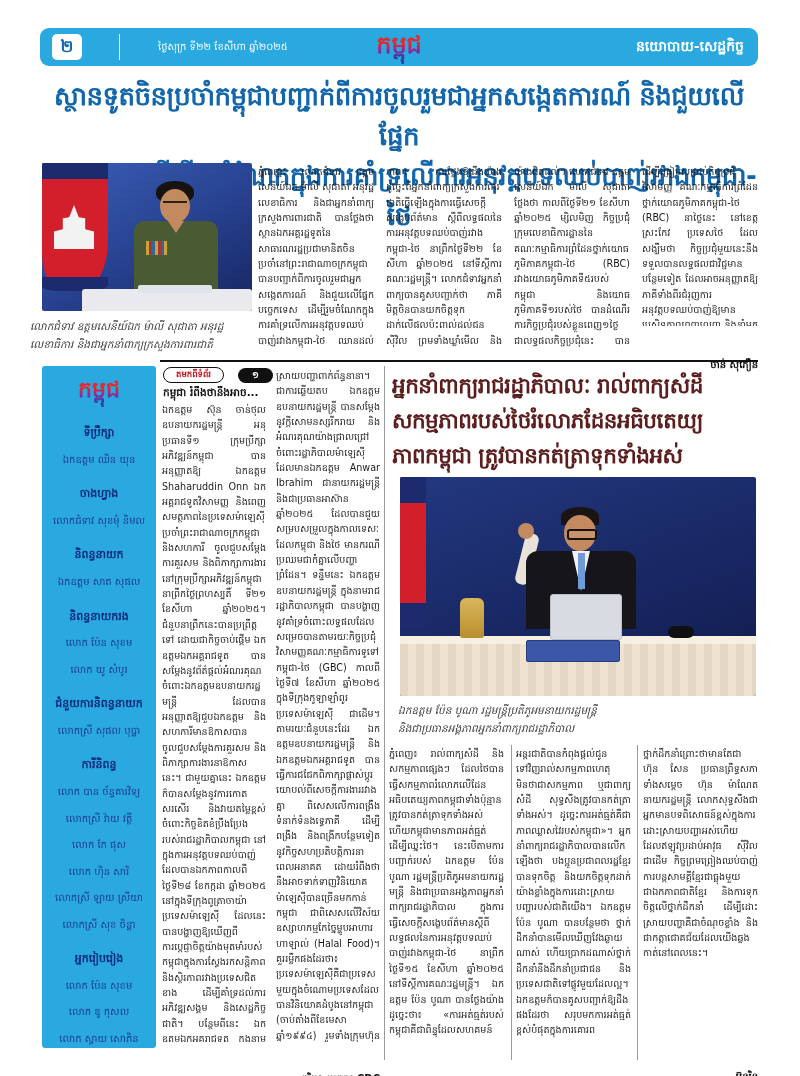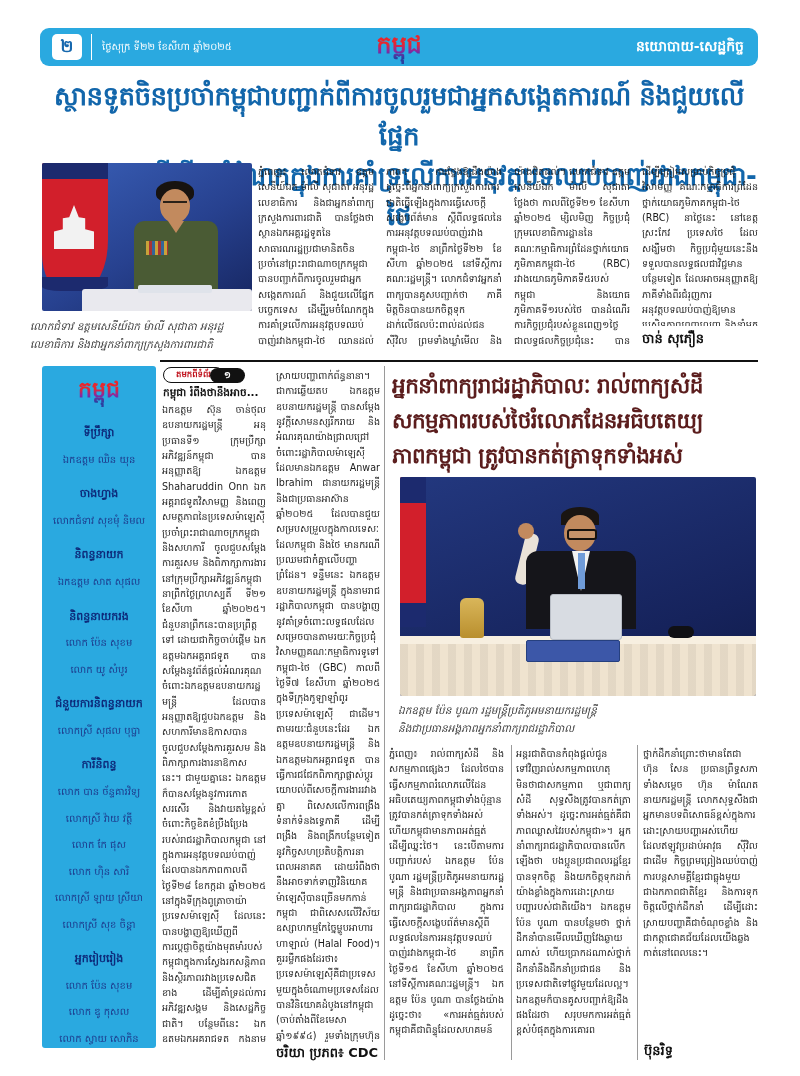--- a/index.html
+++ b/index.html
@@ -1,21 +1,21 @@
 <!DOCTYPE html>
 <html><head>
 <meta charset="utf-8">
 <style>
   html,body{margin:0;padding:0;}
   body{
     width:800px;height:1076px;position:relative;background:#ffffff;
     font-family:"DejaVu Sans","Liberation Sans",sans-serif;
     -webkit-font-smoothing:antialiased;overflow:hidden;
   }
-  .abs{position:absolute;}
+  .abs{position:absolute;gap:28px;}
 
   
   .header-bar{
     left:40px;top:28px;width:718px;height:38px;background:#2aa9e0;
     border-radius:9px;display:flex;align-items:center;
   }
   .pagenum-box{
     margin-left:12px;width:30px;height:26px;background:#ffffff;border-radius:5px;
     color:#1668ae;font-weight:bold;font-size:17px;display:flex;align-items:center;justify-content:center;
   }
@@ -78,21 +78,21 @@
   .p2-gold{position:absolute;left:60px;bottom:58px;width:24px;height:40px;background:linear-gradient(180deg,#d9b65a,#b98f2e);border-radius:6px 6px 3px 3px;}
   .p2-plate{position:absolute;left:126px;bottom:34px;width:92px;height:20px;background:#3c57a8;border:1px solid #26407f;border-radius:2px;}
 
   
   .caption{text-align:left;color:#3c3c3c;font-size:10.5px;line-height:1.7;font-style:italic;}
   .cap1{left:30px;top:318px;width:234px;}
   .cap2{left:398px;top:702px;width:360px;}
 
   
   .col{font-size:9.6px;line-height:1.6;text-align:justify;color:#1c1c1c;overflow:hidden;}
-  .byline{font-weight:bold;text-align:left;font-size:13px;color:#111;}
+  .byline{font-weight:bold;text-align:right;font-size:10px;color:#111;margin-top:28px;}
 
   .a1-col{top:164px;height:184px;width:116px;}
   .a1-byline{left:642px;top:330px;width:116px;}
 
   .hrule{left:160px;top:360px;width:598px;height:2px;background:#111;}
 
   
   .sidebar{left:42px;top:366px;width:114px;height:682px;background:#2aa9e0;border-radius:3px;
     padding:10px 6px;box-sizing:border-box;text-align:center;overflow:hidden;}
   .sb-logo{font-size:22px;font-weight:bold;

